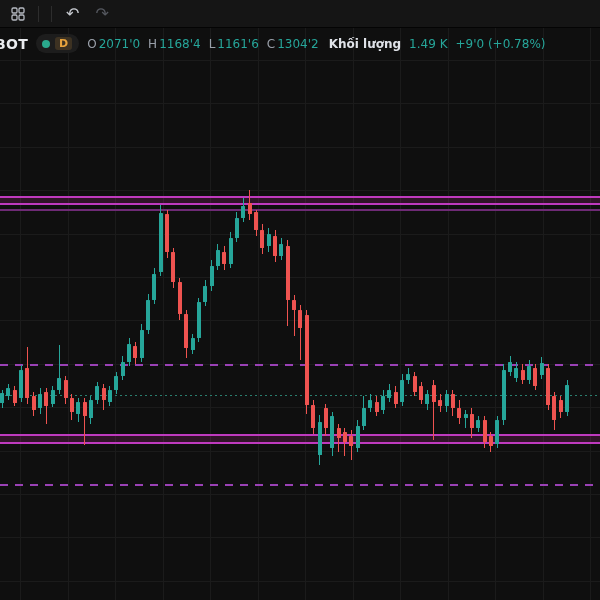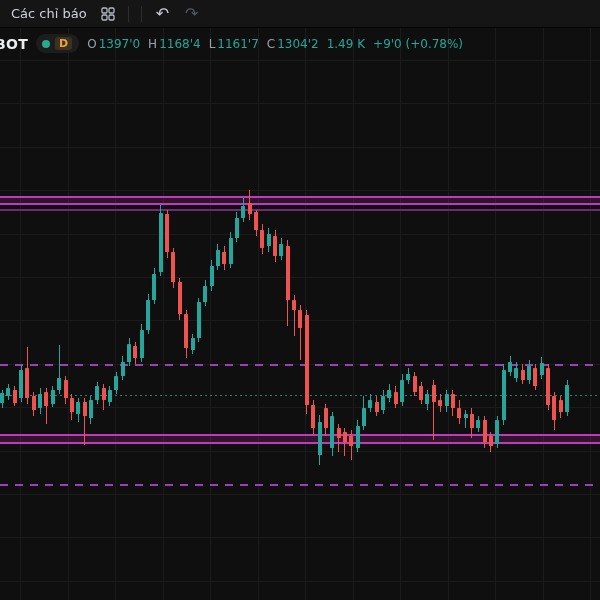--- a/index.html
+++ b/index.html
@@ -43,23 +43,20 @@
   .fld .val{color:#26a69a;}
   .chg{color:#26a69a;}
   .vol-lab{color:#dfe2e8;font-weight:700;margin-left:2px;}
 </style>
 </head>
 <body>
 
 <div class="app">
 
   <div class="toolbar">
-    <div class="tb-btn">
-      <span>Các chỉ báo</span>
-    </div>
     <div class="tb-btn">
       <span class="tb-icon">
         <svg width="14" height="14" viewBox="0 0 14 14" fill="none" stroke="#b6bac2" stroke-width="1.3">
           <rect x="1" y="1" width="5" height="5" rx="1.2"></rect>
           <rect x="8" y="1" width="5" height="5" rx="1.2"></rect>
           <rect x="1" y="8" width="5" height="5" rx="1.2"></rect>
           <rect x="8" y="8" width="5" height="5" rx="1.2"></rect>
         </svg>
       </span>
     </div>
@@ -298,31 +295,32 @@
       </div>
 
     <div class="legend">
       <span class="sym">BOT</span>
       <span class="pill">
         <span class="dot"></span>
         <span class="tf">D</span>
       </span>
       <span class="fld">
         <span class="lab">O</span>
-        <span class="val">1397'0</span>
+        <span class="val">2071'0</span>
       </span>
       <span class="fld">
         <span class="lab">H</span>
         <span class="val">1168'4</span>
       </span>
       <span class="fld">
         <span class="lab">L</span>
-        <span class="val">1161'7</span>
+        <span class="val">1161'6</span>
       </span>
       <span class="fld">
         <span class="lab">C</span>
         <span class="val">1304'2</span>
       </span>
+      <span class="vol-lab">Khối lượng</span>
       <span class="chg">1.49 K</span>
       <span class="chg">+9'0 (+0.78%)</span>
     </div>
   </div>
 </div>
 
 </body></html>

